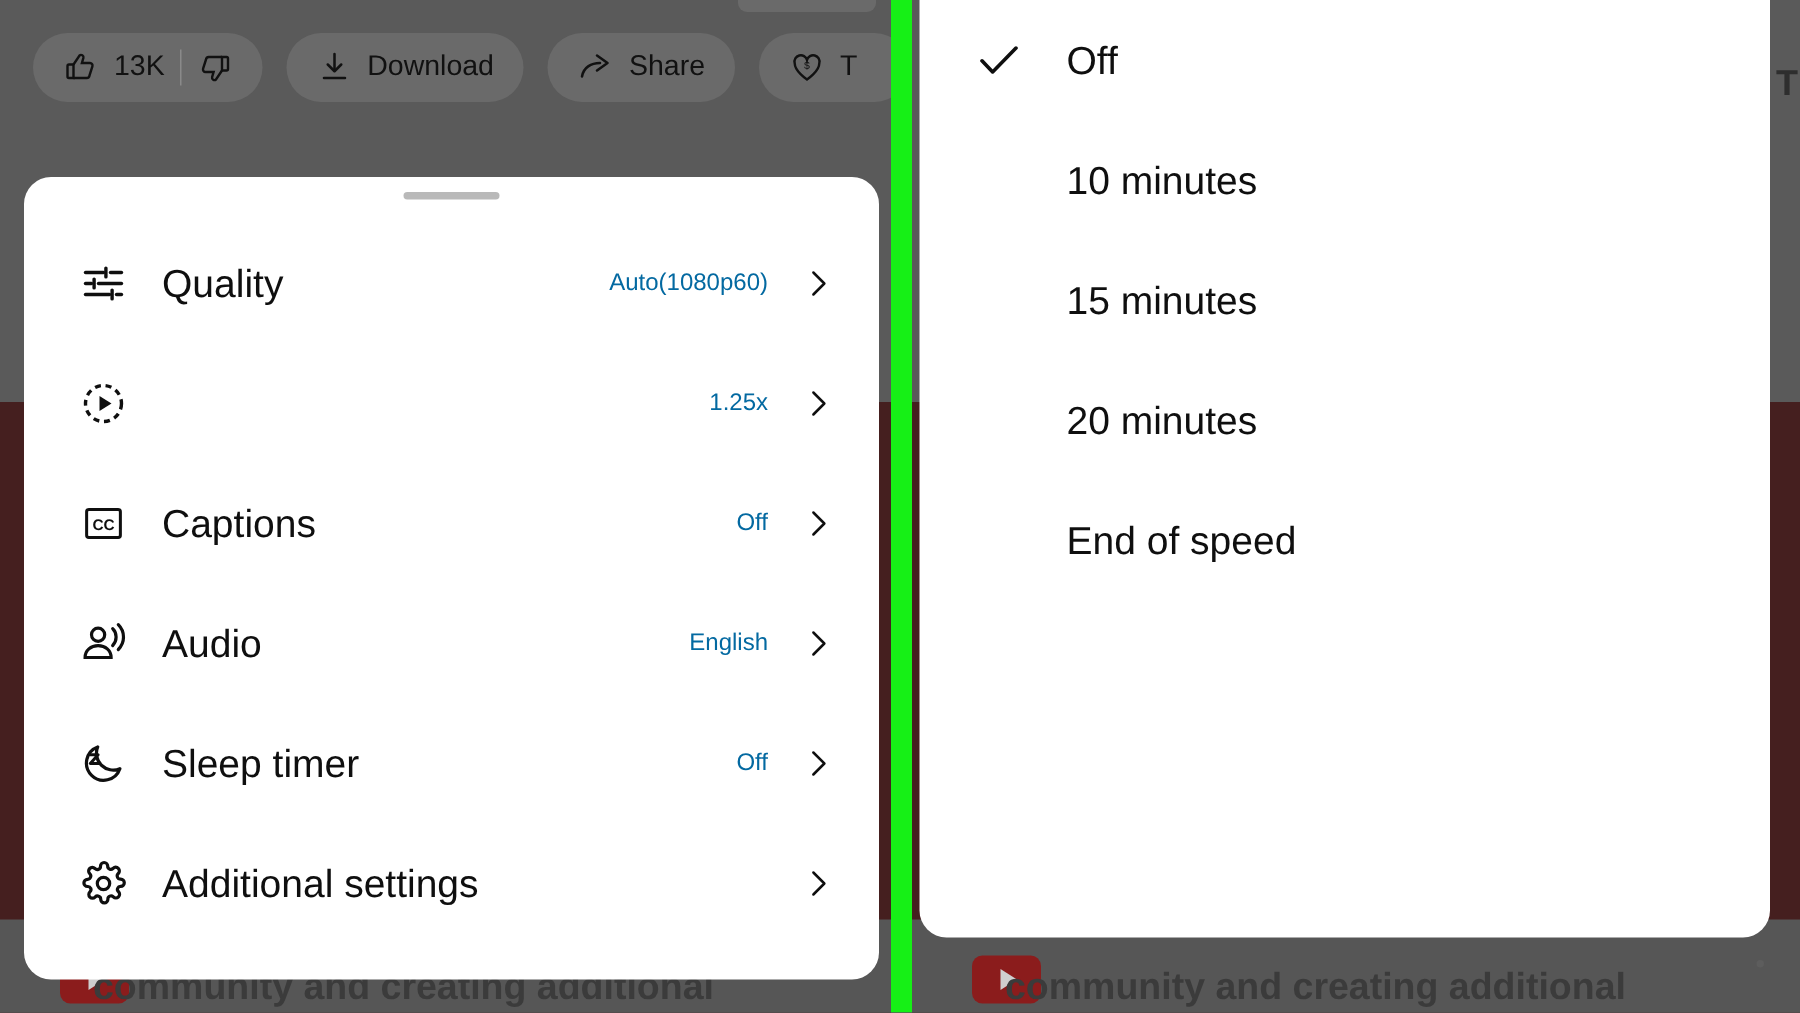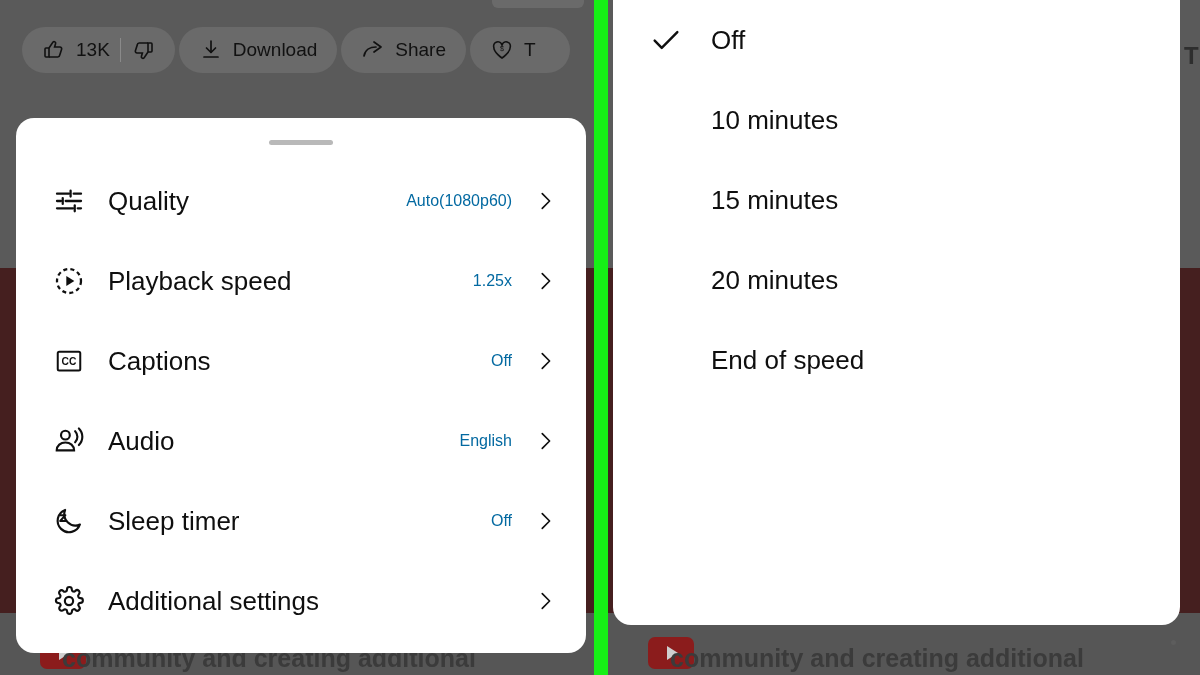--- a/index.html
+++ b/index.html
@@ -22,21 +22,21 @@
   .bg-bottom { position:absolute; left:0; top:268px; width:100%; height:407px; background:#451f1f; }
   .bg-strip-dark { position:absolute; left:0; bottom:0; width:100%; height:62px; background:#565656; }
 
   
   .green-divider {
     position:absolute; left:594px; top:0; width:14px; height:675px;
     background:#16f016; z-index:40;
   }
 
   
-  .action-bar { position:absolute; left:0; top:22px; height:56px; display:flex; align-items:center; gap:4px; padding-left:22px; }
+  .action-bar { position:absolute; left:0; top:22px; height:56px; display:flex; align-items:flex-start; gap:16px; padding-left:22px; }
   .chip {
     height:46px; border-radius:23px; background:#6a6a6a;
     display:flex; align-items:center; gap:10px; padding:0 20px;
     color:#111; font-size:19px; white-space:nowrap;
   }
   .chip .divider-dot { width:1px; height:24px; background:#8a8a8a; }
   .chip svg { display:block; }
   .chip-partial { overflow:hidden; }
 
   
@@ -60,21 +60,21 @@
   
   .stray-label {
     position:absolute; left:1184px; top:42px;
     color:#2e2e2e; font-size:24px; font-weight:bold; z-index:5;
   }
 
   
   .sheet-left {
     position:absolute; left:16px; top:118px; width:570px; height:535px;
     background:#fff; border-radius:18px; z-index:30;
-    display:flex; flex-direction:column; padding-top:14px;
+    display:flex; flex-direction:column; padding-top:2px;
   }
   .drag-handle {
     width:64px; height:5px; border-radius:3px; background:#b9b9b9;
     margin:8px auto 0 auto;
   }
   .menu-list { margin-top:16px; }
   .menu-row {
     display:flex; align-items:center; height:80px; padding:0 30px 0 32px;
   }
   .menu-icon { width:42px; flex:0 0 42px; display:flex; align-items:flex-end; justify-content:center; color:#0f0f0f; }
@@ -206,21 +206,20 @@
         </span>
       </div>
 
       <div class="menu-row">
         <span class="menu-icon">
           <svg width="32" height="32" viewBox="0 0 24 24" fill="none" stroke="#0f0f0f" stroke-width="1.7">
             <circle cx="12" cy="12" r="9" stroke-dasharray="3 2.4"></circle>
             <path d="M10 8.3l6 3.7-6 3.7z" fill="#0f0f0f" stroke="none"></path>
           </svg>
         </span>
-        <span class="menu-label">Playback speed</span>
         <span class="menu-value">1.25x</span>
         <span class="menu-chev">
           <svg width="22" height="22" viewBox="0 0 24 24" fill="none" stroke="#0f0f0f" stroke-width="1.8" stroke-linecap="round" stroke-linejoin="round">
               <path d="M9 4l8 8-8 8"></path>
             </svg>
         </span>
       </div>
 
       <div class="menu-row">
         <span class="menu-icon">

